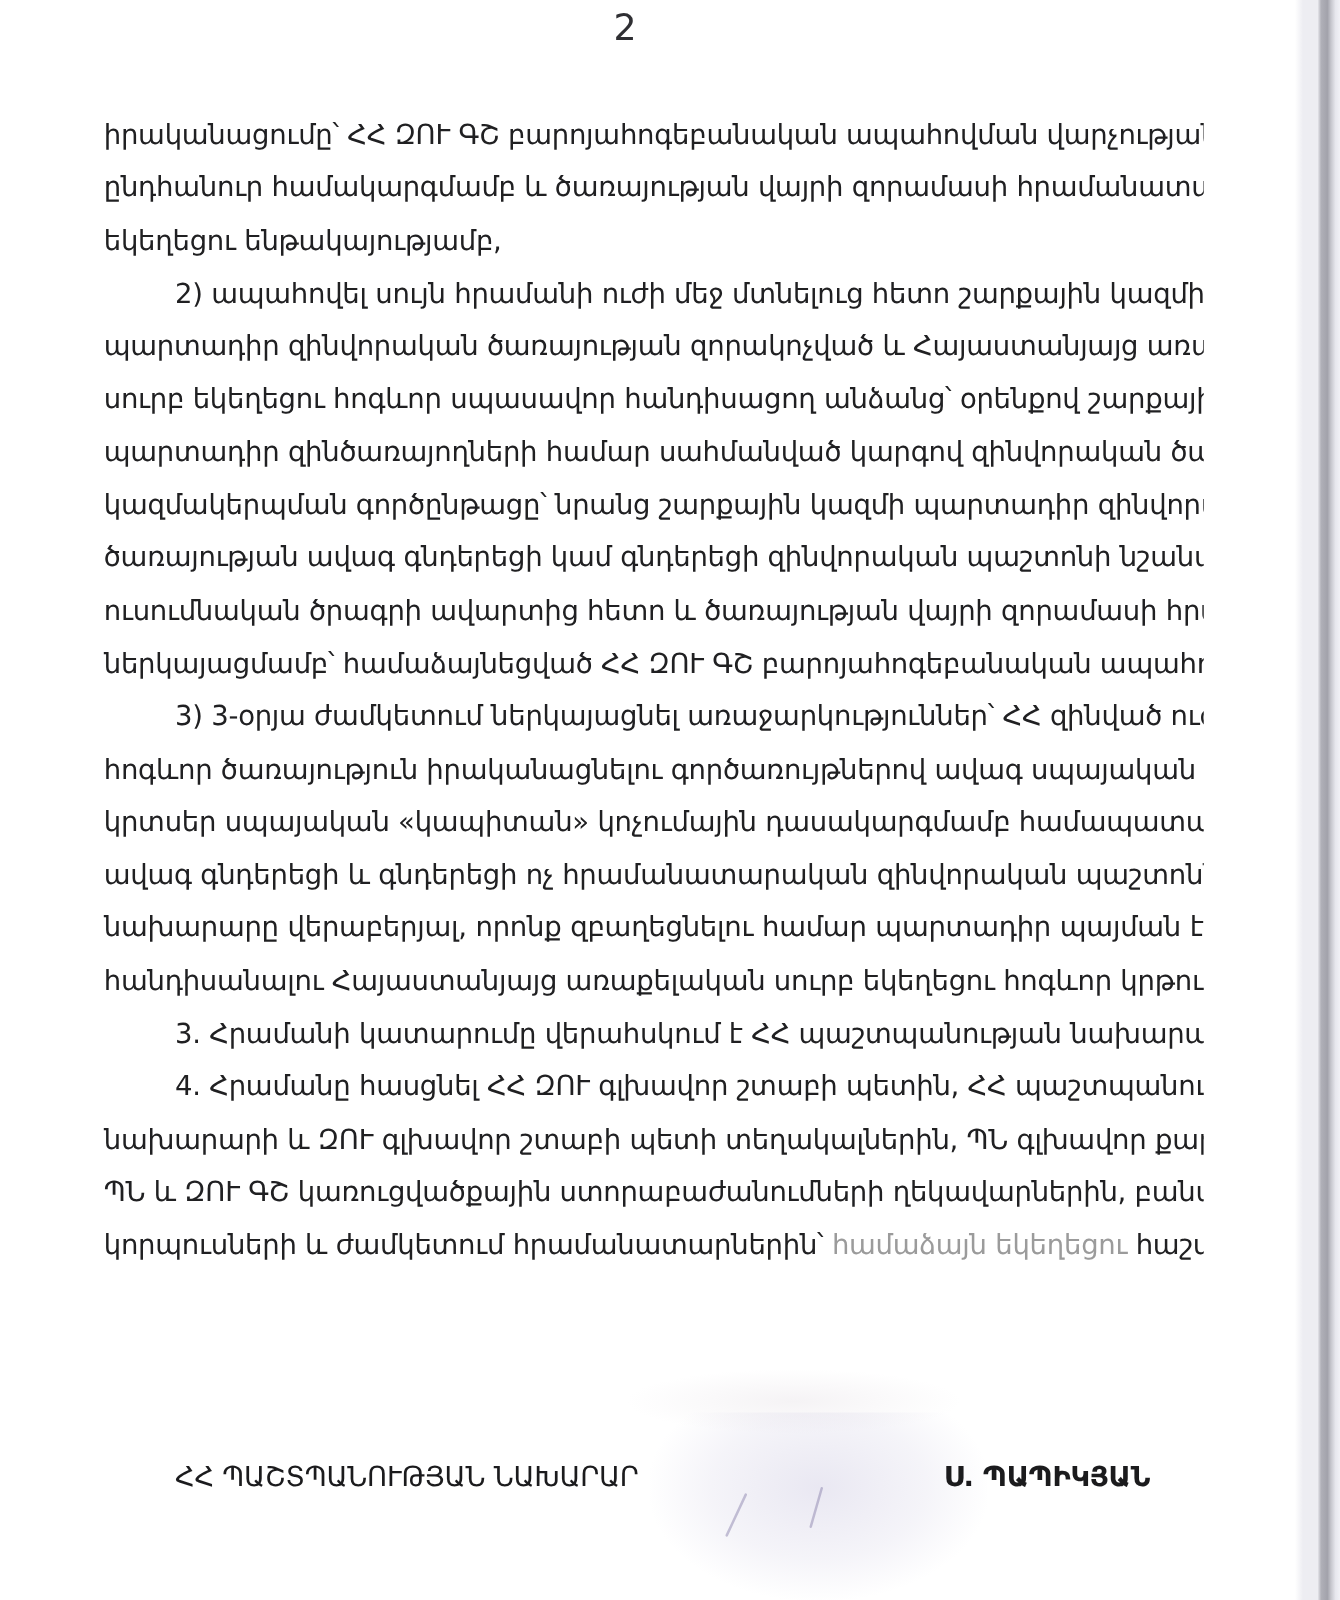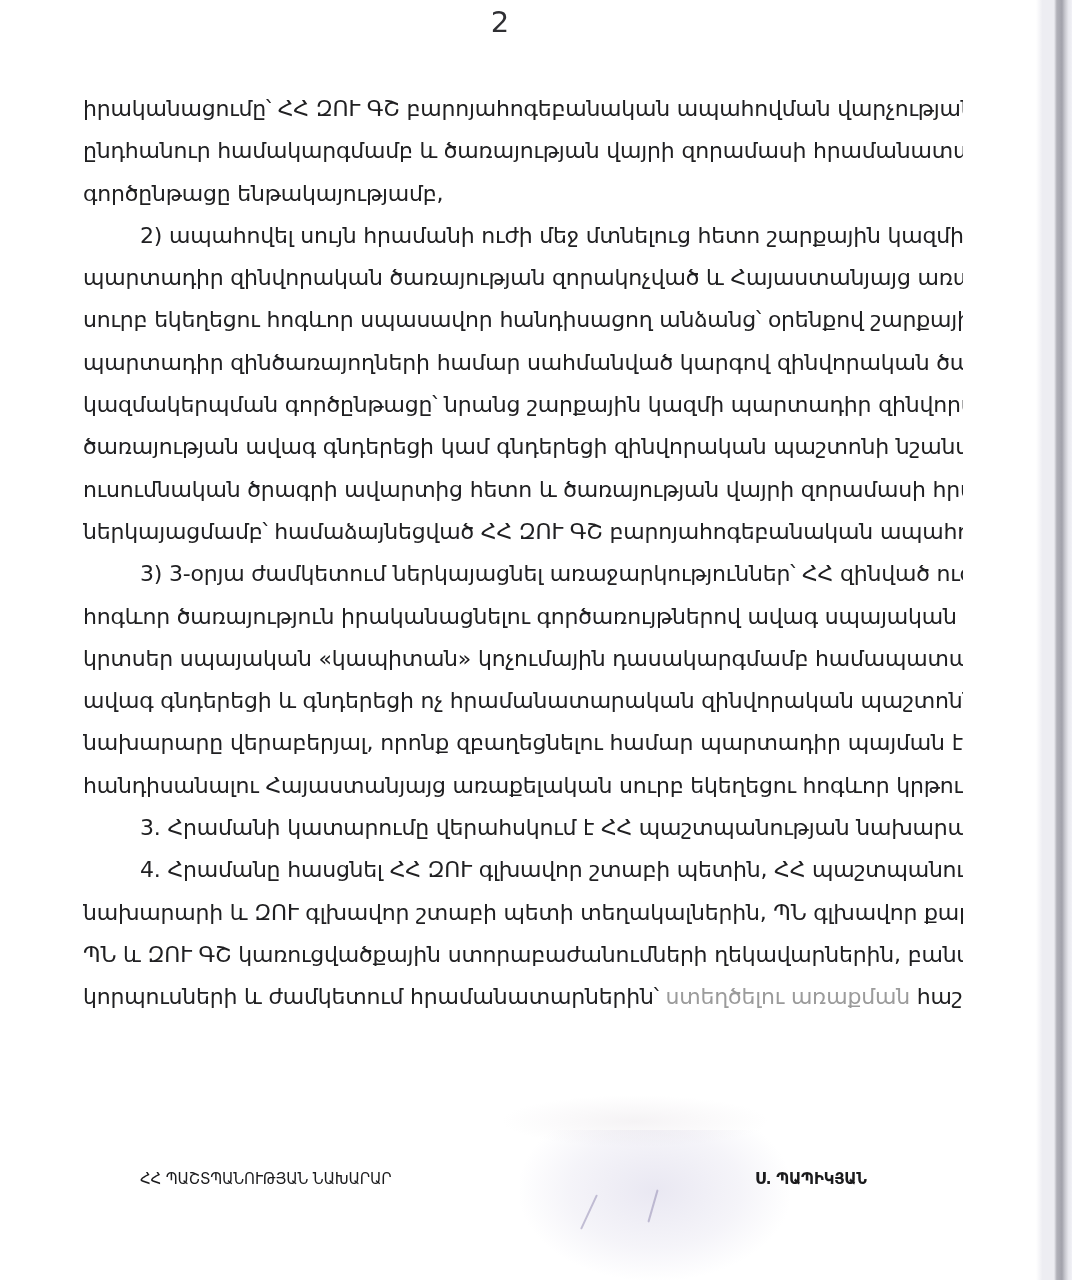--- a/index.html
+++ b/index.html
@@ -37,21 +37,21 @@
     white-space: nowrap;
     text-align: justify;
     text-align-last: left;
   }
   .line.stretch { text-align-last: justify; }
   .line.indent  { text-indent: 57px; }
   .faded { color: #9b9b9b; }
   .signature-row {
     position: absolute;
     left: 0; top: 1170px; width: 1072px; height: 40px;
-    font-size: 15px;
+    font-size: 22px;
     color: #1b1b1d;
     letter-spacing: -0.2px;
   }
   .sig-left  { position: absolute; left: 140px; top: 0; }
   .sig-right { position: absolute; left: 755px; top: 0; font-weight: bold; }
   .edge-shadow {
     position: absolute;
     right: 0; top: 0;
     width: 36px; height: 1280px;
     background: linear-gradient(to right,
@@ -96,40 +96,40 @@
 </head>
 <body>
 
 <div class="page">
 
   <div class="page-number">2</div>
 
   <div class="doc-body">
       <div class="line stretch"><span>իրականացումը՝ ՀՀ ԶՈՒ ԳՇ բարոյահոգեբանական ապահովման վարչության</span></div>
       <div class="line stretch"><span>ընդհանուր համակարգմամբ և ծառայության վայրի զորամասի հրամանատարի</span></div>
-      <div class="line"><span>գործընթացը ենթակայությամբ,</span></div>
+      <div class="line"><span>եկեղեցու ենթակայությամբ,</span></div>
       <div class="line indent stretch"><span>2) ապահովել սույն հրամանի ուժի մեջ մտնելուց հետո շարքային կազմի</span></div>
       <div class="line stretch"><span>պարտադիր զինվորական ծառայության զորակոչված և Հայաստանյայց առաքելական</span></div>
       <div class="line stretch"><span>սուրբ եկեղեցու հոգևոր սպասավոր հանդիսացող անձանց՝ օրենքով շարքային կազմի</span></div>
       <div class="line stretch"><span>պարտադիր զինծառայողների համար սահմանված կարգով զինվորական ծառայության</span></div>
       <div class="line stretch"><span>կազմակերպման գործընթացը՝ նրանց շարքային կազմի պարտադիր զինվորական</span></div>
       <div class="line stretch"><span>ծառայության ավագ գնդերեցի կամ գնդերեցի զինվորական պաշտոնի նշանակելով</span></div>
       <div class="line stretch"><span>ուսումնական ծրագրի ավարտից հետո և ծառայության վայրի զորամասի հրամանատարի</span></div>
       <div class="line stretch"><span>ներկայացմամբ՝ համաձայնեցված ՀՀ ԶՈՒ ԳՇ բարոյահոգեբանական ապահովման</span></div>
       <div class="line indent stretch"><span>3) 3-օրյա ժամկետում ներկայացնել առաջարկություններ՝ ՀՀ զինված ուժերում</span></div>
       <div class="line stretch"><span>հոգևոր ծառայություն իրականացնելու գործառույթներով ավագ սպայական «մայոր» և</span></div>
       <div class="line stretch"><span>կրտսեր սպայական «կապիտան» կոչումային դասակարգմամբ համապատասխանաբար</span></div>
       <div class="line stretch"><span>ավագ գնդերեցի և գնդերեցի ոչ հրամանատարական զինվորական պաշտոններ</span></div>
       <div class="line stretch"><span>նախարարը վերաբերյալ, որոնք զբաղեցնելու համար պարտադիր պայման է</span></div>
       <div class="line stretch"><span>հանդիսանալու Հայաստանյայց առաքելական սուրբ եկեղեցու հոգևոր կրթություն</span></div>
       <div class="line indent"><span>3. Հրամանի կատարումը վերահսկում է ՀՀ պաշտպանության նախարարը:</span></div>
       <div class="line indent stretch"><span>4. Հրամանը հասցնել ՀՀ ԶՈՒ գլխավոր շտաբի պետին, ՀՀ պաշտպանության</span></div>
       <div class="line stretch"><span>նախարարի և ԶՈՒ գլխավոր շտաբի պետի տեղակալներին, ՊՆ գլխավոր քարտուղարին,</span></div>
       <div class="line stretch"><span>ՊՆ և ԶՈՒ ԳՇ կառուցվածքային ստորաբաժանումների ղեկավարներին, բանակային</span></div>
-      <div class="line"><span>կորպուսների և ժամկետում հրամանատարներին՝ </span><span class="faded">ստեղծելու առաքման</span><span> հաշվարկի:</span></div>
+      <div class="line"><span>կորպուսների և ժամկետում հրամանատարներին՝ </span><span class="faded">համաձայն եկեղեցու</span><span> հաշվարկի:</span></div>
     </div>
 
   <div class="smudge-low"></div>
   <div class="smudge-main"></div>
   <div class="sig-stroke s1"></div>
   <div class="sig-stroke s2"></div>
 
   <div class="signature-row">
     <span class="sig-left">ՀՀ ՊԱՇՏՊԱՆՈՒԹՅԱՆ ՆԱԽԱՐԱՐ</span>
     <span class="sig-right">Ս. ՊԱՊԻԿՅԱՆ</span>

